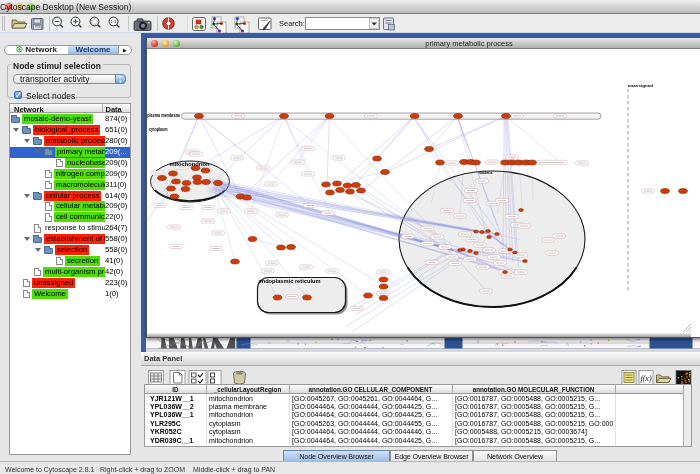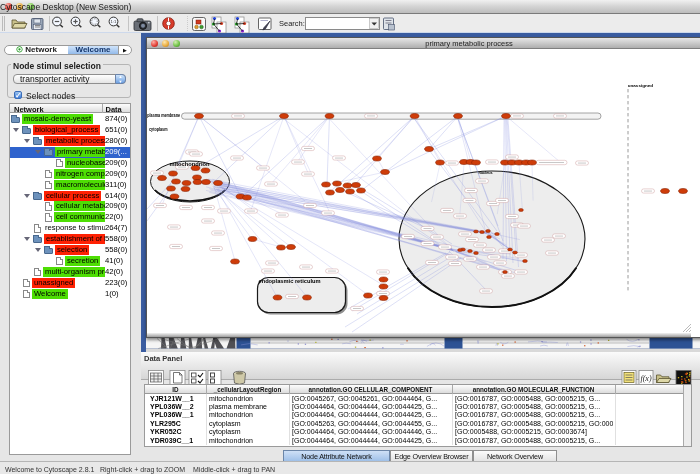--- a/index.html
+++ b/index.html
@@ -72,21 +72,21 @@
 #mdi { left:141px; top:33px; width:559px; height:319px; background:#3a5ca0; overflow:hidden; }
 #iwin { position:absolute; left:5px; top:3.5px; width:646px; height:301px;
   background:#fff; border:1px solid #555; box-shadow:0 2px 3px rgba(0,0,0,.45); }
 #iwintitle { position:absolute; left:0; top:0; width:100%; height:11px;
   background:linear-gradient(#e7e7e7,#aeaeae); border-bottom:1px solid #7f7f7f; }
 #iwintitle .dot { position:absolute; top:2px; width:7px; height:7px; border-radius:50%; }
 #iwintitle .t { position:absolute; left:0; right:0; top:1.5px; text-align:center; font-size:7.5px; color:#222; }
 
 
 #dpanel { left:141px; top:352px; width:559px; height:109px; background:#e6e6e6; }
-#dphead { position:absolute; left:0; top:0; width:559px; height:28px;
+#dphead { position:absolute; left:0; top:0; width:559px; height:14px;
   background:linear-gradient(#fbfbfb,#d6d6d6); border-bottom:1px solid #ababab;
   font-size:7.5px; font-weight:bold; color:#333; padding:1.5px 0 0 3px; }
 #dtable { position:absolute; left:3px; top:32px; width:548px; height:63px; background:#fff;
   border:1px solid #9a9a9a; }
 #dthead { position:absolute; left:0; top:0; width:546px; height:8.5px;
   background:linear-gradient(#fdfdfd,#dcdcdc); border-bottom:1px solid #999; }
 #dthead div { position:absolute; top:0.8px; font-size:6.3px; font-weight:bold; color:#111;
   text-align:center; }
 .drow { position:absolute; left:0; width:546px; height:8.4px; font-size:7px; color:#000;
   line-height:8.4px; white-space:nowrap; }
@@ -898,21 +898,21 @@
         <div style="left:64px;width:79px;">mitochondrion</div>
         <div style="left:147px;width:158px;">[GO:0044464, GO:0044444, GO:0044425, G...</div>
         <div style="left:310px;width:158px;">[GO:0016787, GO:0005488, GO:0005215, G...</div>
       </div>
     <span style="position:absolute;left:61px;top:9px;width:1px;height:51px;background:#e0e0e0;"></span>
     <span style="position:absolute;left:144px;top:9px;width:1px;height:51px;background:#e0e0e0;"></span>
     <span style="position:absolute;left:307px;top:9px;width:1px;height:51px;background:#e0e0e0;"></span>
     <span style="position:absolute;left:470px;top:9px;width:1px;height:51px;background:#e0e0e0;"></span>
     <div id="dvsb"></div>
   </div>
-  <div class="btab" style="left:142px;width:107px;background:linear-gradient(#cfe0f6,#9fc0e8);border-color:#6c86a8;">Node Attribute Network</div>
+  <div class="btab" style="left:142px;width:107px;background:linear-gradient(#cfe0f6,#9fc0e8);border-color:#6c86a8;">Node Overview Browser</div>
   <div class="btab" style="left:249px;width:83px;">Edge Overview Browser</div>
   <div class="btab" style="left:332px;width:84px;">Network Overview Browser</div>
 </div>
 
 <div class="abs" id="statusbar">
   <span style="left:5px;">Welcome to Cytoscape 2.8.1</span>
   <span style="left:100px;">Right-click + drag to ZOOM</span>
   <span style="left:193px;">Middle-click + drag to PAN</span>
 </div>
 

